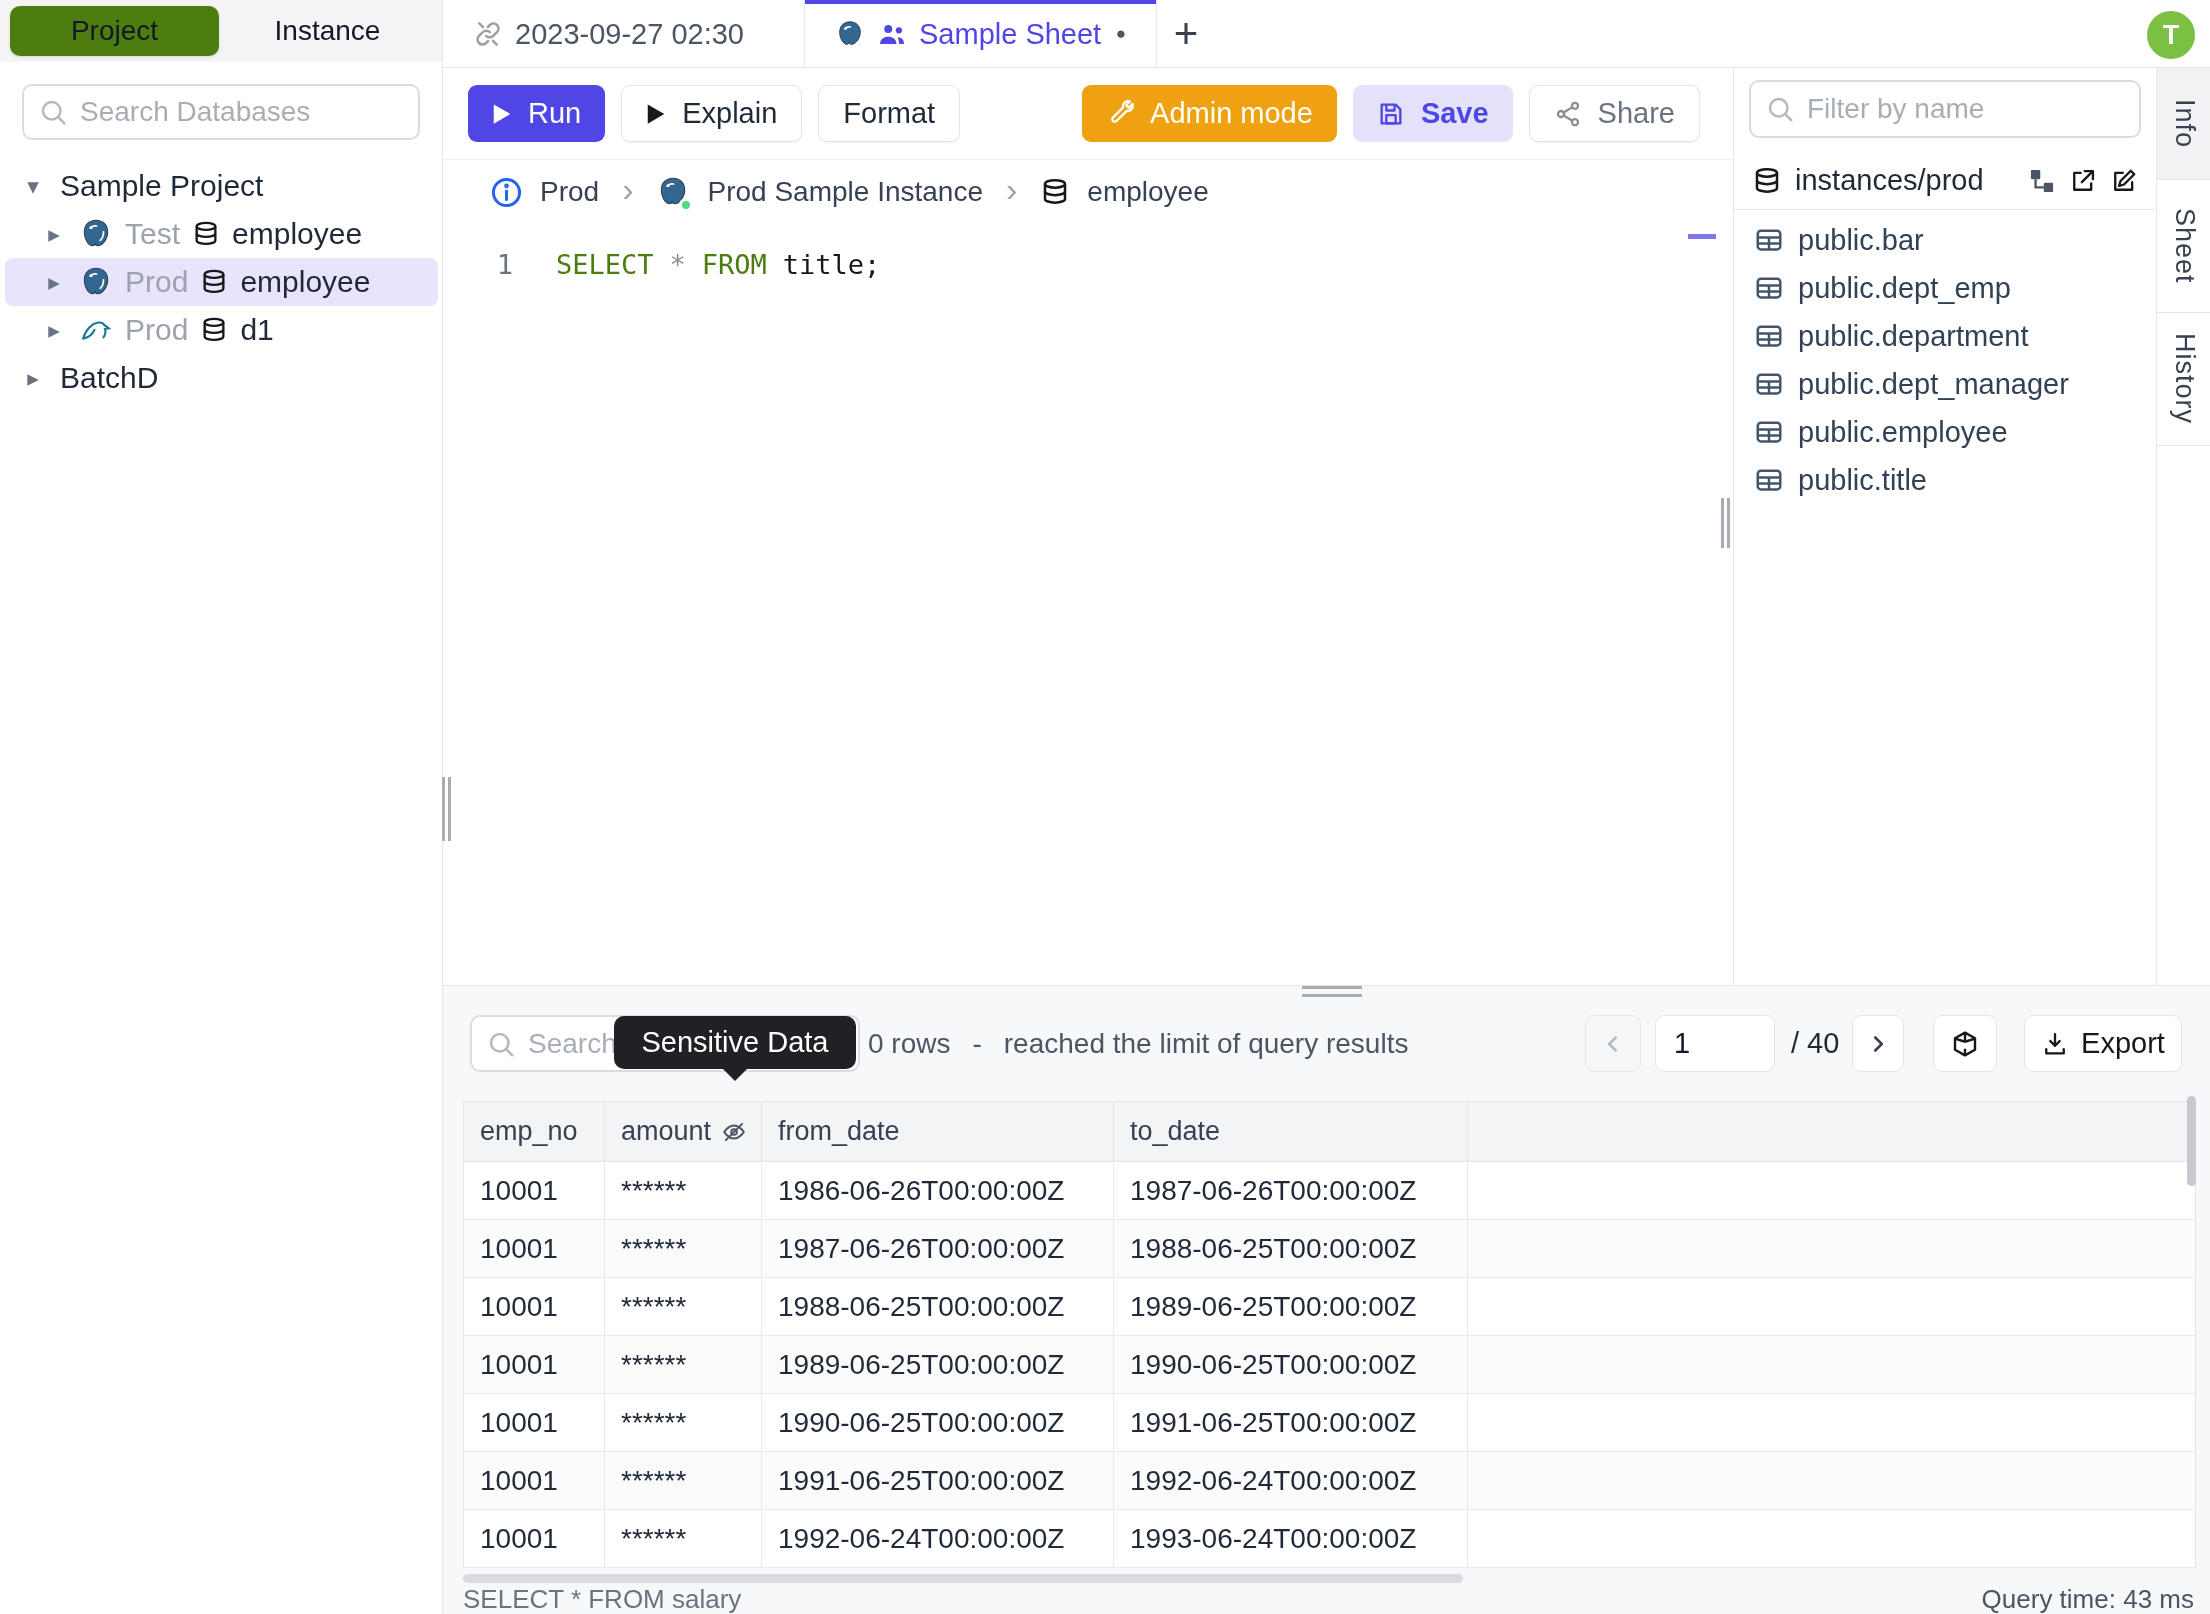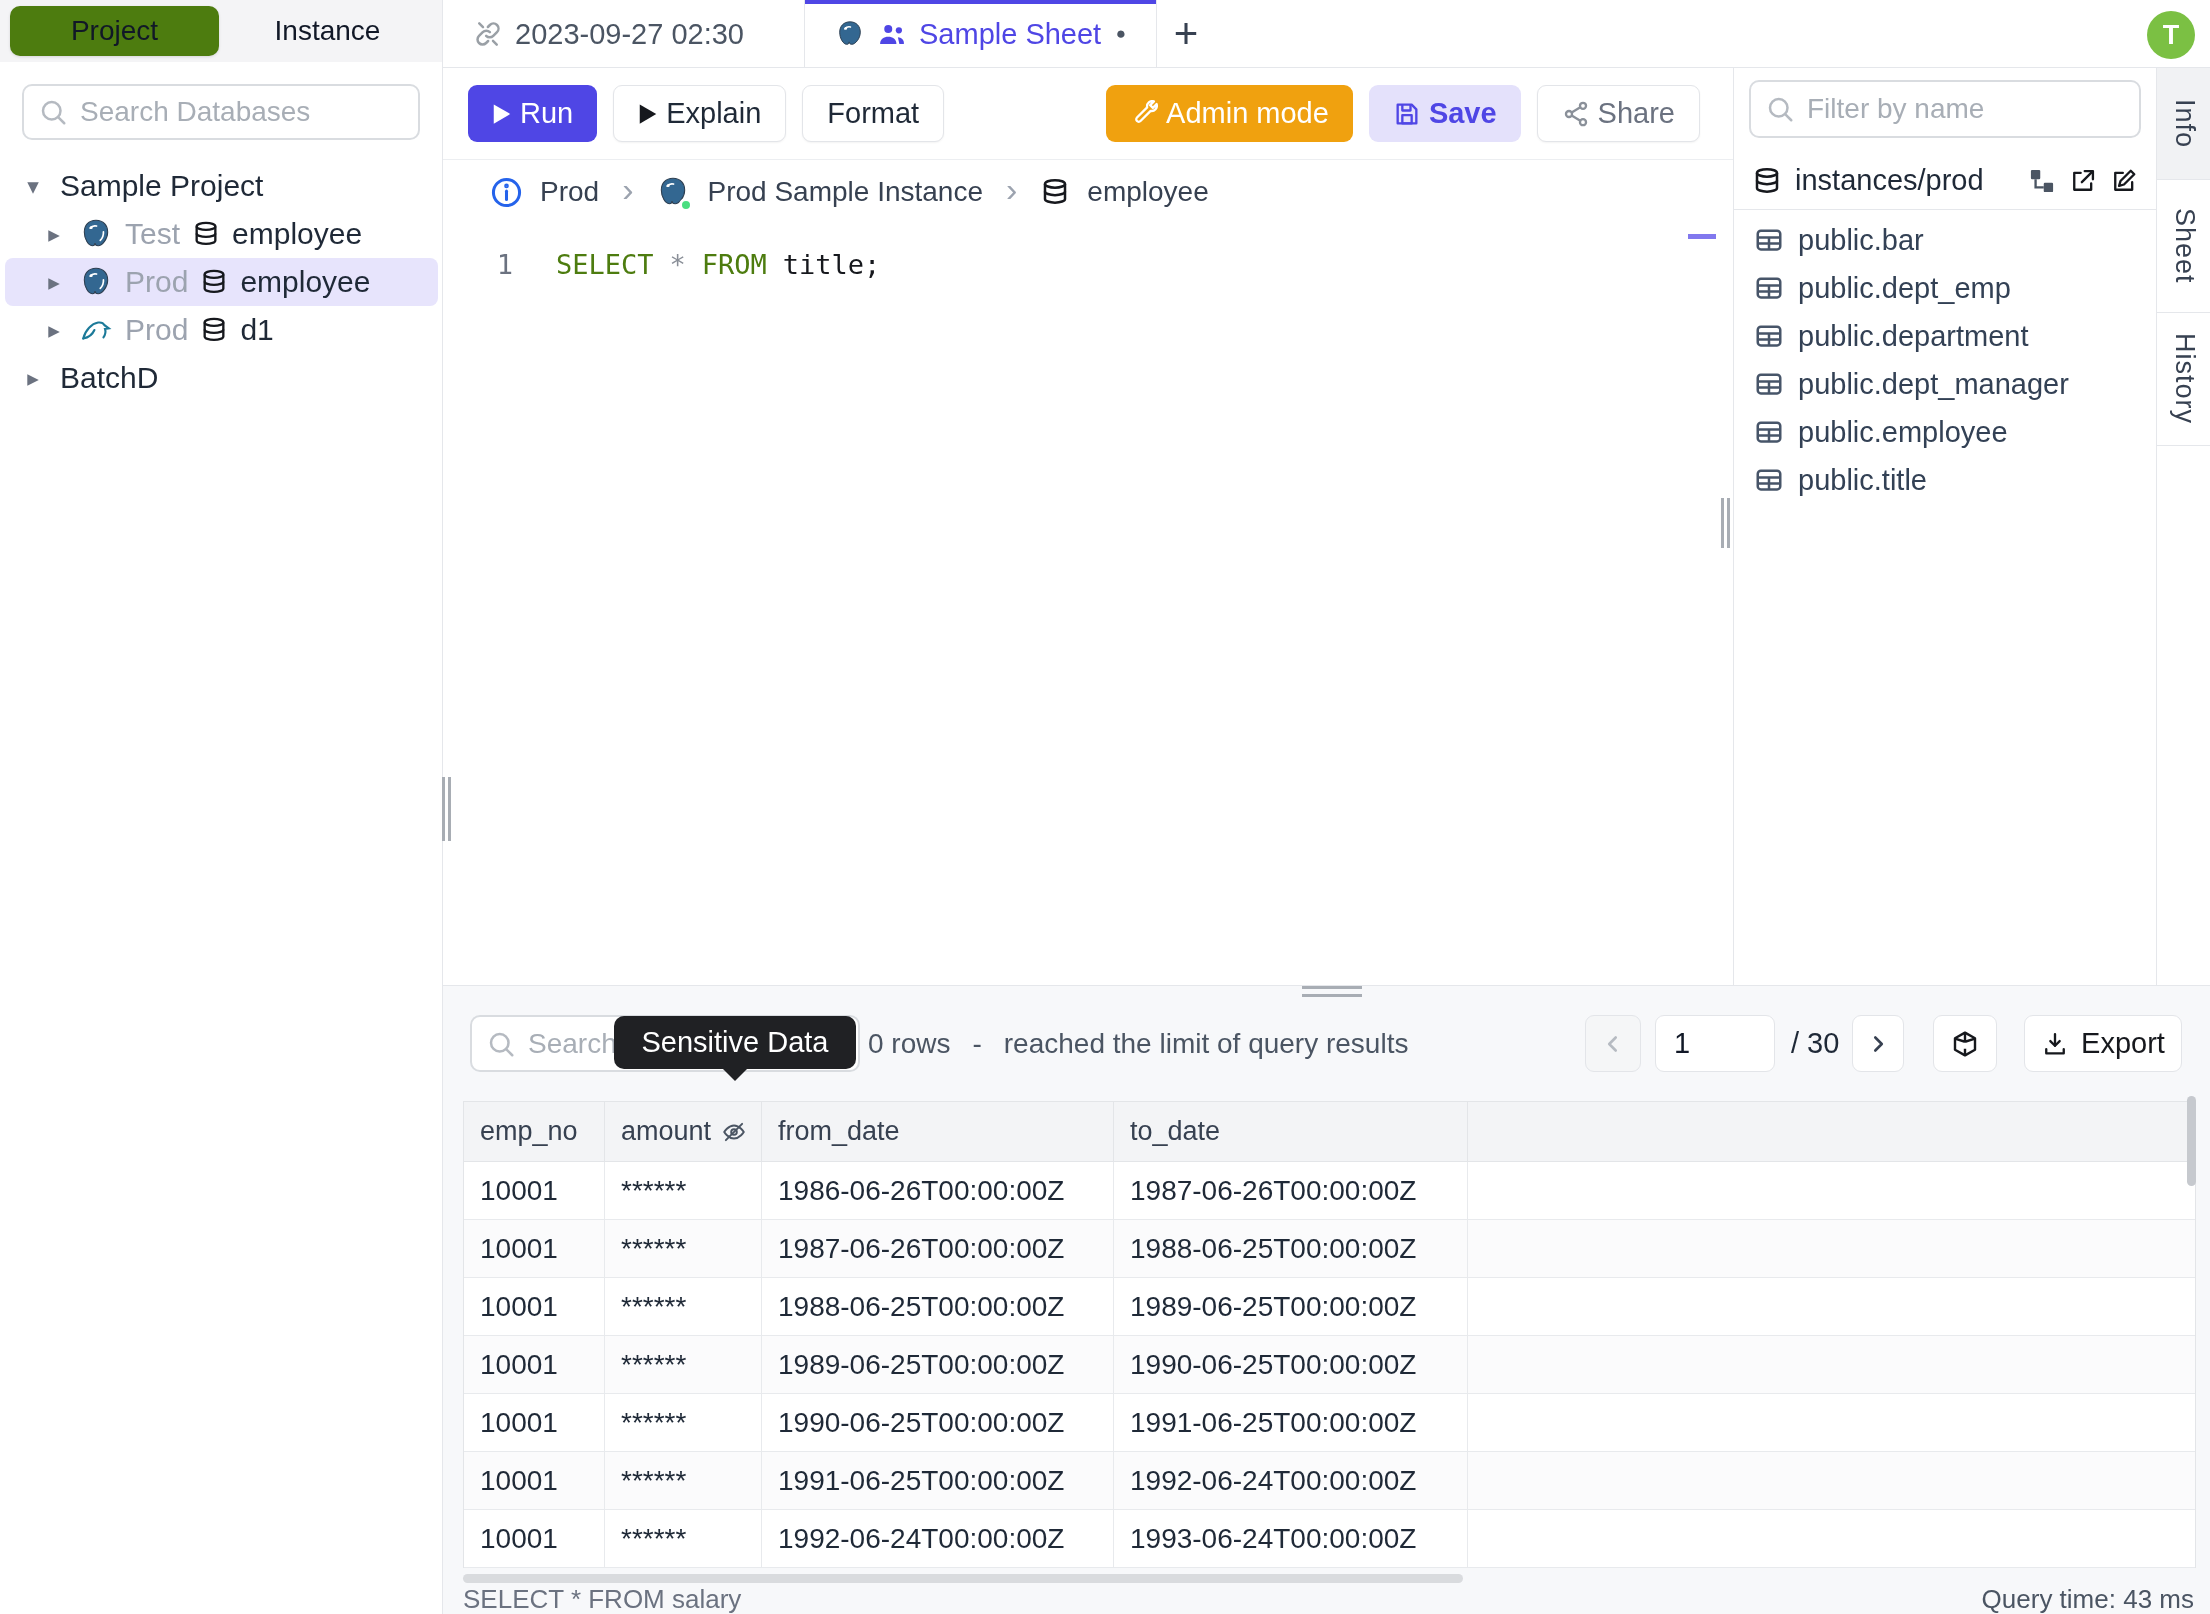--- a/index.html
+++ b/index.html
@@ -31,21 +31,21 @@
   .sheet-tab.t1{width:362px;}
   .sheet-tab.t2{width:352px;}
   .sheet-tab.active{color:#4f46e5;font-weight:500;}
   .sheet-tab.active::before{content:"";position:absolute;left:0;right:0;top:0;height:4px;background:#4f46e5;}
   .dirty-dot{margin-left:auto;color:#4b5563;font-size:17px;}
   .newtab{width:58px;height:68px;display:flex;align-items:center;justify-content:center;font-size:42px;font-weight:300;color:#374151;cursor:pointer;}
   .avatar{position:absolute;right:15px;top:11px;width:48px;height:48px;border-radius:50%;background:#7bc043;color:#fff;display:flex;align-items:center;justify-content:center;font-size:27px;font-weight:600;cursor:pointer;}
 
   
   .toolbar{position:absolute;left:443px;top:68px;width:1290px;height:92px;background:#fff;border-bottom:1px solid #eceef1;display:flex;align-items:center;padding:0 33px 0 25px;gap:16px;}
-  .btn{height:57px;display:flex;align-items:center;justify-content:center;gap:8px;border-radius:9px;font-size:29px;padding:0 24px;cursor:pointer;white-space:nowrap;}
+  .btn{height:57px;display:flex;align-items:center;justify-content:center;gap:16px;border-radius:9px;font-size:29px;padding:0 24px;cursor:pointer;white-space:nowrap;}
   .btn.white{background:#fff;border:1px solid #e3e5e9;box-shadow:0 1px 2px rgba(0,0,0,.05);color:#1f2937;}
   .btn.primary{background:#4f46e5;color:#fff;font-weight:500;}
   .btn.orange{background:#f0a10f;color:#fff;margin-left:auto;font-weight:500;}
   .btn.savebtn{background:#e4e1fb;color:#4f46e5;font-weight:600;border:none;}
   .btn.sharebtn{color:#6b7280;}
 
   
   .breadcrumb{position:absolute;left:443px;top:160px;width:1290px;height:64px;display:flex;align-items:center;padding-left:47px;gap:17px;font-size:28px;color:#374151;background:#fff;}
   .bc-sep{color:#9ca3af;font-size:34px;line-height:1;padding:0 6px 6px 6px;}
   .pg-wrap{position:relative;width:34px;height:34px;}
@@ -408,21 +408,21 @@
       <span>reached the limit of query results</span>
     </div>
     <div class="btn-sq page-prev">
       <svg width="26" height="26" viewBox="0 0 24 24" fill="none" stroke="#b6bbc2" stroke-width="2.4" stroke-linecap="round" stroke-linejoin="round">
           <polyline points="14.5,6 8.5,12 14.5,18"></polyline>
         </svg>
     </div>
     <div class="btn-sq page-box">
       <input value="1" style="">
     </div>
-    <div class="page-total">/ 30</div>
+    <div class="page-total">/ 40</div>
     <div class="btn-sq page-next">
       <svg width="26" height="26" viewBox="0 0 24 24" fill="none" stroke="#374151" stroke-width="2.4" stroke-linecap="round" stroke-linejoin="round">
           <polyline points="9.5,6 15.5,12 9.5,18"></polyline>
         </svg>
     </div>
     <div class="btn-sq cube-btn">
       <svg width="32" height="32" viewBox="0 0 24 24" fill="none" stroke="#16181d" stroke-width="1.8" stroke-linejoin="round">
           <path d="M12 3.5l7.5 4.2v8.6L12 20.5l-7.5-4.2V7.7z"></path>
           <path d="M12 3.5v6.8m0 0l7.5-2.4M12 10.3L4.5 7.9M12 20.5v-5"></path>
         </svg>

